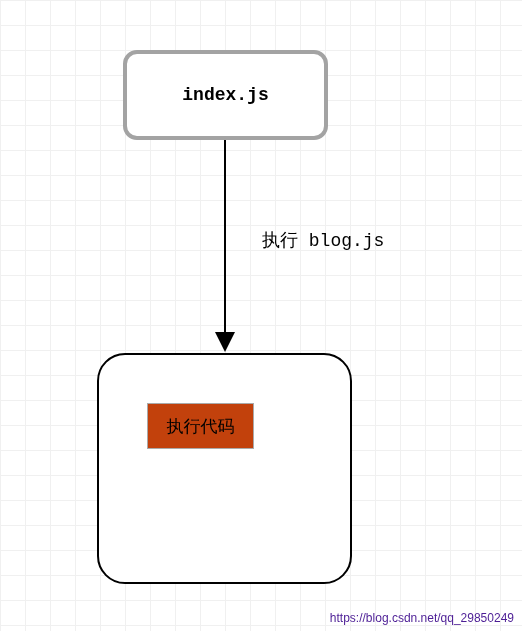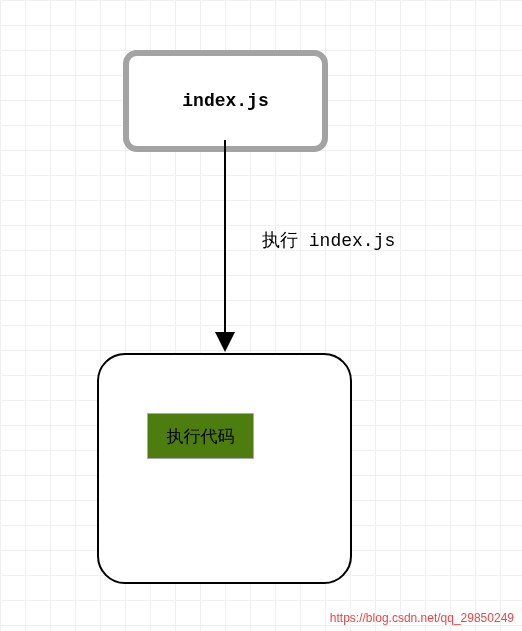--- a/index.html
+++ b/index.html
@@ -21,22 +21,22 @@
       background-image: 
         linear-gradient(to right, #f0f0f0 1px, transparent 1px),
         linear-gradient(to bottom, #f0f0f0 1px, transparent 1px);
       background-size: 25px 25px;
     }
     .box-top {
       position: absolute;
       left: 123px;
       top: 50px;
       width: 205px;
-      height: 102px;
-      border: 6px solid #a3a3a3;
+      height: 90px;
+      border: 4px solid #a3a3a3;
       border-radius: 14px;
       background: #fff;
       display: flex;
       align-items: center;
       justify-content: center;
       font-size: 18px;
       font-family: "Courier New", monospace;
       font-weight: bold;
     }
     .arrow-line {
@@ -71,24 +71,24 @@
       top: 353px;
       width: 255px;
       height: 231px;
       border: 2px solid #000;
       border-radius: 28px;
       background: #fff;
     }
     .inner-box {
       position: absolute;
       left: 48px;
-      top: 58px;
+      top: 48px;
       width: 107px;
       height: 46px;
-      background: #4d7c0f;
+      background: #c2410c;
       border: 1px solid #aaa;
       display: flex;
       align-items: center;
       justify-content: center;
       font-size: 17px;
       font-family: "Microsoft YaHei", sans-serif;
     }
     .process-label {
       position: absolute;
       left: 0;
@@ -96,36 +96,36 @@
       top: 128px;
       text-align: center;
       font-size: 19px;
       font-family: "Microsoft YaHei", sans-serif;
     }
     .watermark {
       position: absolute;
       right: 8px;
       bottom: 6px;
       font-size: 12px;
-      color: #ef4444;
+      color: #4c1d95;
       font-family: Arial, sans-serif;
     }
   </style>
 </head>
 <body>
 
 <div class="grid"></div>
 
 <div class="box-top">
   <span>index.js</span>
 </div>
 
 <div class="arrow-line"></div>
 <div class="arrow-head"></div>
-<div class="arrow-label">执行 index.js</div>
+<div class="arrow-label">执行 blog.js</div>
 
 <div class="box-bottom">
   <div class="inner-box">
     <span>执行代码</span>
   </div>
 </div>
 
 <div class="watermark">https://blog.csdn.net/qq_29850249</div>
 
 </body></html>

